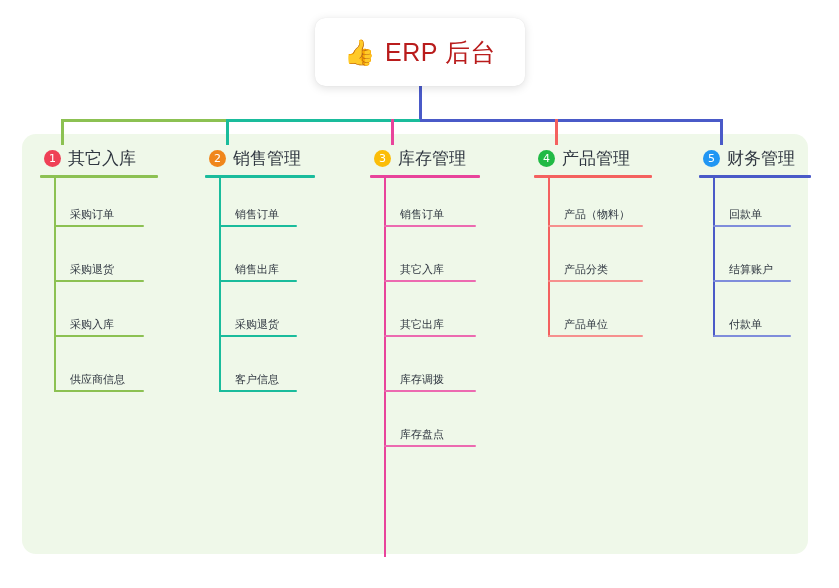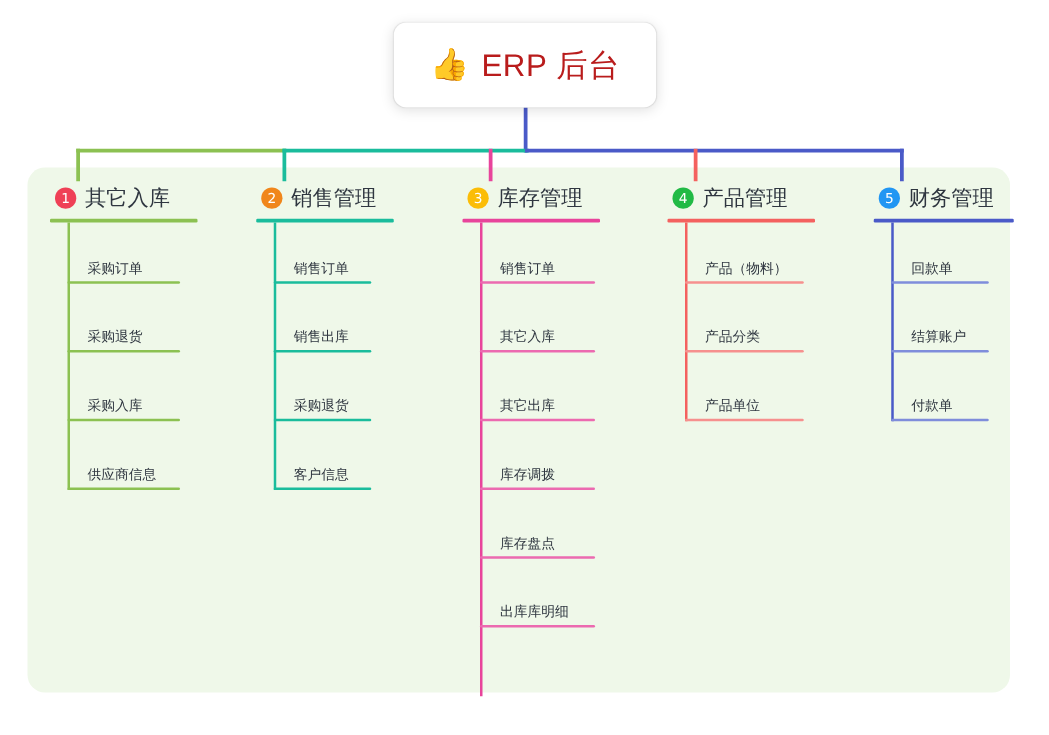--- a/index.html
+++ b/index.html
@@ -153,24 +153,20 @@
             <div class="item-rule" style="background: rgb(236, 106, 176); width: 92px;"></div>
           </div>
           <div class="item">
             <span class="item-label">库存调拨</span>
             <div class="item-rule" style="background: rgb(236, 106, 176); width: 92px;"></div>
           </div>
           <div class="item">
             <span class="item-label">库存盘点</span>
             <div class="item-rule" style="background: rgb(236, 106, 176); width: 92px;"></div>
           </div>
-          <div class="item">
-            <span class="item-label">出库库明细</span>
-            <div class="item-rule" style="background: rgb(236, 106, 176); width: 92px;"></div>
-          </div>
         </div>
       </div>
       <div class="col" style="left: 534px;">
         <div class="col-head">
           <span class="badge" style="background: rgb(33, 186, 69);">4</span>
           <span class="head-text">产品管理</span>
         </div>
         <div class="head-rule" style="background: rgb(244, 97, 95); width: 118px;"></div>
         <div class="items" style="height: 165px; font-family: Liberation Mono, monospace;">
           <div class="spine" style="background: rgb(244, 97, 95); height: 159px;"></div>

